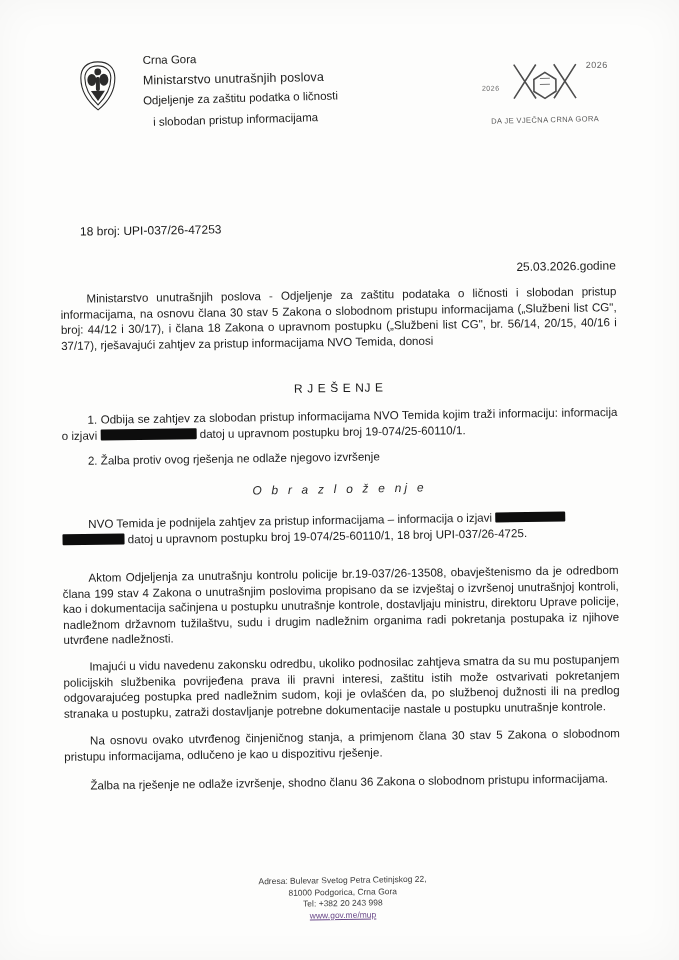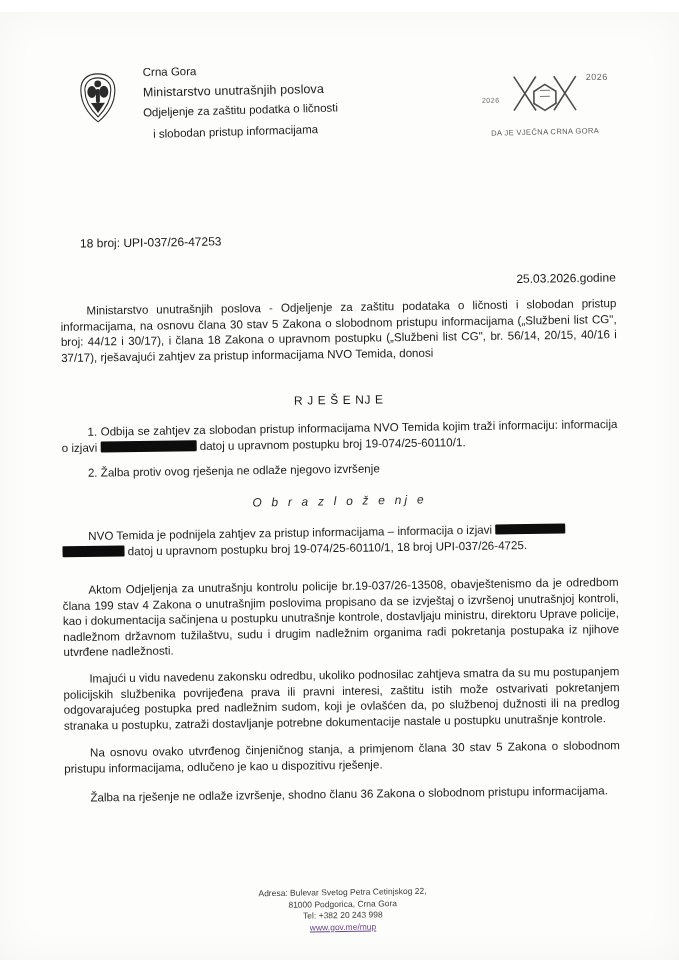--- a/index.html
+++ b/index.html
@@ -14,21 +14,20 @@
     color: #1a1a1a;
     position: relative;
     overflow: hidden;
   }
   .page {
     position: absolute;
     inset: 0;
     background: #fdfdfc;
     
     box-shadow: inset 0 0 40px rgba(0,0,0,0.035);
-    margin-top: 12px;
   }
   .scan-tilt {
     position: absolute;
     left: 0; top: 0;
     width: 679px;
     height: 960px;
     transform: rotate(-0.45deg);
     transform-origin: 50% 50%;
   }
 

